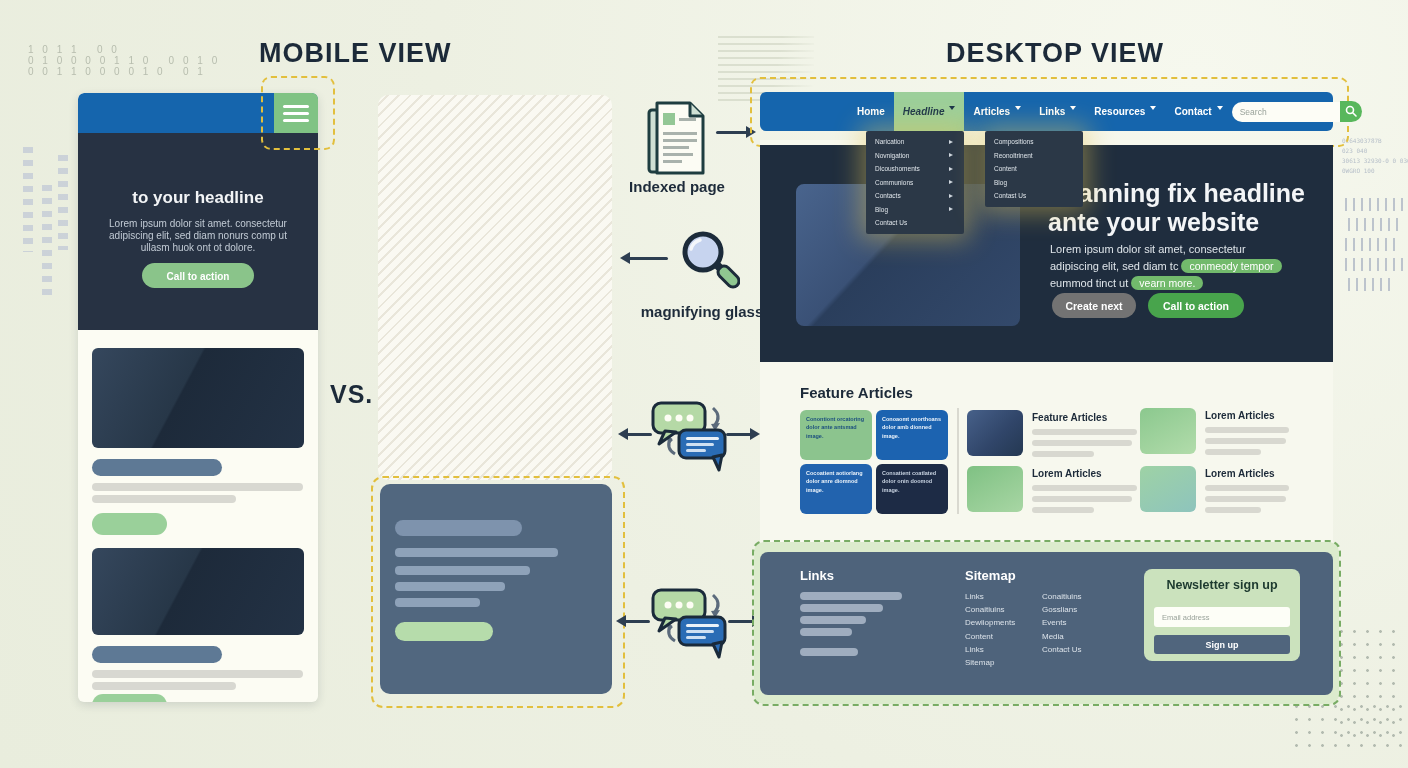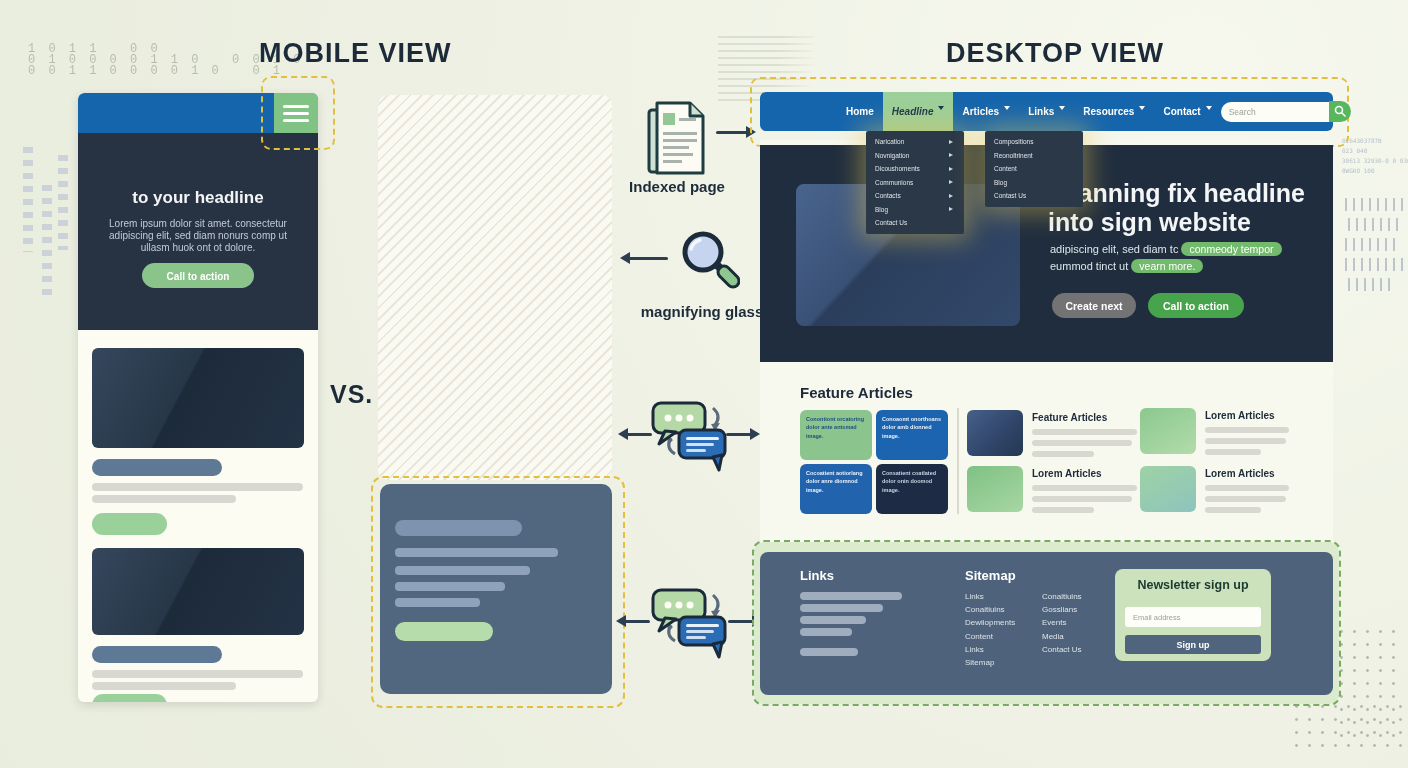--- a/index.html
+++ b/index.html
@@ -31,21 +31,21 @@
   
   .ydash{position:absolute;border:2px dashed #e2bf3d;border-radius:10px;}
   .gdash{position:absolute;border:2px dashed #78ac64;border-radius:12px;z-index:9;}
   
   .hatch{left:378px;top:95px;width:234px;height:385px;border-radius:10px;
          background:repeating-linear-gradient(135deg,#faf9f2 0 6px,#e9e6da 6px 8px);}
   .bluepanel{left:380px;top:484px;width:232px;height:210px;border-radius:10px;background:#51677f;}
   
   .page{left:760px;top:140px;width:573px;height:555px;background:#f7f8ee;border-radius:0 0 8px 8px;}
   .dnav{left:760px;top:92px;width:573px;height:39px;background:#1565ad;border-radius:6px;z-index:4;
-        display:flex;align-items:center;padding:5px;box-sizing:border-box;}
+        display:flex;align-items:center;padding:16px;box-sizing:border-box;}
   .nav-item{color:#fff;font-size:10px;font-weight:700;line-height:39px;padding:0 9px;white-space:nowrap;cursor:pointer;}
   .nav-item.active{background:#9ccf9a;color:#173249;font-style:italic;}
   .caret::after{content:'';display:inline-block;margin-left:5px;border:3.5px solid transparent;border-top:4.5px solid currentColor;vertical-align:2px;}
   .search-wrap{margin-left:auto;margin-right:14px;display:flex;align-items:center;}
   .search-input{width:92px;height:20px;border:none;border-radius:10px 0 0 10px;background:#fdfdf6;font-size:8.5px;padding:0 8px;outline:none;color:#444;}
   .search-btn{width:22px;height:21px;border:none;border-radius:0 11px 11px 0;background:#58b75c;position:relative;cursor:pointer;}
   .hero{left:760px;top:145px;width:573px;height:217px;background:#1f2d3e;z-index:2;}
   .hero-img{left:36px;top:39px;width:224px;height:142px;border-radius:8px;
             background:linear-gradient(133deg,#49648d 0%,#3a5176 40%,#2a3e5c 42%,#33496b 100%);}
   .d-h1{position:absolute;left:288px;color:#f3f5f7;font-size:25px;font-weight:800;white-space:nowrap;z-index:1;}
@@ -70,30 +70,30 @@
   .t-green{background:linear-gradient(150deg,#7fc183 0%,#a8d6a4 100%);}
   .t-green2{background:linear-gradient(150deg,#8bc88e 0%,#b2dcab 100%);}
   .t-teal{background:linear-gradient(150deg,#9ed2a5 0%,#8ec4bd 100%);}
   .art-title{position:absolute;left:65px;top:2px;font-size:10px;font-weight:800;color:#1c2a39;white-space:nowrap;}
   .abar{position:absolute;height:6px;border-radius:3px;background:#d8d8d0;}
   .footer{left:760px;top:552px;width:573px;height:143px;background:#4e637b;border-radius:8px;z-index:3;}
   .f-head{position:absolute;color:#fff;font-size:13px;font-weight:800;}
   .fbar{position:absolute;height:8px;border-radius:4px;background:#9fadbf;}
   .f-col{position:absolute;list-style:none;margin:0;padding:0;}
   .f-col li{font-size:8px;line-height:13.2px;color:#dce3ea;cursor:pointer;}
-  .news{position:absolute;left:355px;top:17px;width:156px;height:92px;background:#cbe2bd;border-radius:8px;z-index:4;}
+  .news{position:absolute;left:384px;top:17px;width:156px;height:92px;background:#cbe2bd;border-radius:8px;z-index:4;}
   .news-title{position:absolute;left:0;top:9px;width:156px;text-align:center;font-size:12.5px;font-weight:800;color:#1d3a2f;}
   .news-input{position:absolute;left:10px;top:38px;width:136px;height:20px;border:none;border-radius:3px;background:#fdfef7;
               font-size:7.5px;padding:0 8px;box-sizing:border-box;outline:none;color:#555;}
   .news-btn{position:absolute;left:10px;top:66px;width:136px;height:19px;border:none;border-radius:3px;background:#50657d;
             color:#fff;font-size:9px;font-weight:700;cursor:pointer;}
   
   .anno{position:absolute;text-align:center;font-size:15px;font-weight:800;color:#1d2b3a;line-height:1.25;}
   
-  .binary{position:absolute;font-family:Liberation Mono, monospace;font-size:12px;letter-spacing:3px;
+  .binary{position:absolute;font-family:Liberation Sans, sans-serif;font-size:10px;letter-spacing:3px;
           line-height:11px;color:#b7bdae;white-space:pre;}
   .pixcol{position:absolute;width:10px;background:repeating-linear-gradient(#c6cdd7 0 6px,transparent 6px 13px);opacity:.85;}
   .codeblock{position:absolute;left:718px;top:36px;width:96px;height:66px;opacity:.7;
              background:repeating-linear-gradient(#d2d7c6 0 2px,transparent 2px 7px);
              -webkit-mask-image:linear-gradient(100deg,#000 60%,transparent 98%);}
   .rcode{position:absolute;font-family:"DejaVu Sans Mono",monospace;font-size:6px;color:#b6bfc9;line-height:10px;white-space:nowrap;}
   .bcode{position:absolute;height:13px;background:repeating-linear-gradient(90deg,#b6bec9 0 2.5px,transparent 2.5px 8px);opacity:.9;}
   .dots{position:absolute;background-image:radial-gradient(circle,#b3bbb0 1.3px,transparent 1.5px);background-size:13px 13px;}
   input::placeholder{color:#9aa39b;}
 </style>
@@ -223,22 +223,23 @@
     <rect x="43" y="43" width="28" height="3" rx="1.5" fill="#cfe0f2"></rect>
     <rect x="43" y="49" width="20" height="3" rx="1.5" fill="#cfe0f2"></rect>
   </svg>
 </div>
 
 <div class="page abs"></div>
 
 <div class="hero abs">
   <div class="hero-img abs"></div>
   <div class="d-h1" style="top:34px;">Scanning fix headline</div>
-  <div class="d-h1" style="top:63px;">into sign website</div>
+  <div class="d-h1" style="top:63px;">ante your website</div>
   <div class="d-para">
+    <div><span>Lorem ipsum dolor sit amet, consectetur</span></div>
     <div><span>adipiscing elit, sed diam tc</span> <span class="hl">conmeody tempor</span></div>
     <div><span>eummod tinct ut</span> <span class="hl">vearn more.</span></div>
   </div>
   <button class="hero-btn" style="left:292px;width:84px;background:#737373;">Create next</button>
   <button class="hero-btn" style="left:388px;width:96px;background:#48a44c;">Call to action</button>
 </div>
 
 <div class="dnav abs">
   <span class="nav-item" style="margin-left:72px;">Home</span>
   <span class="nav-item active caret">Headline</span>

